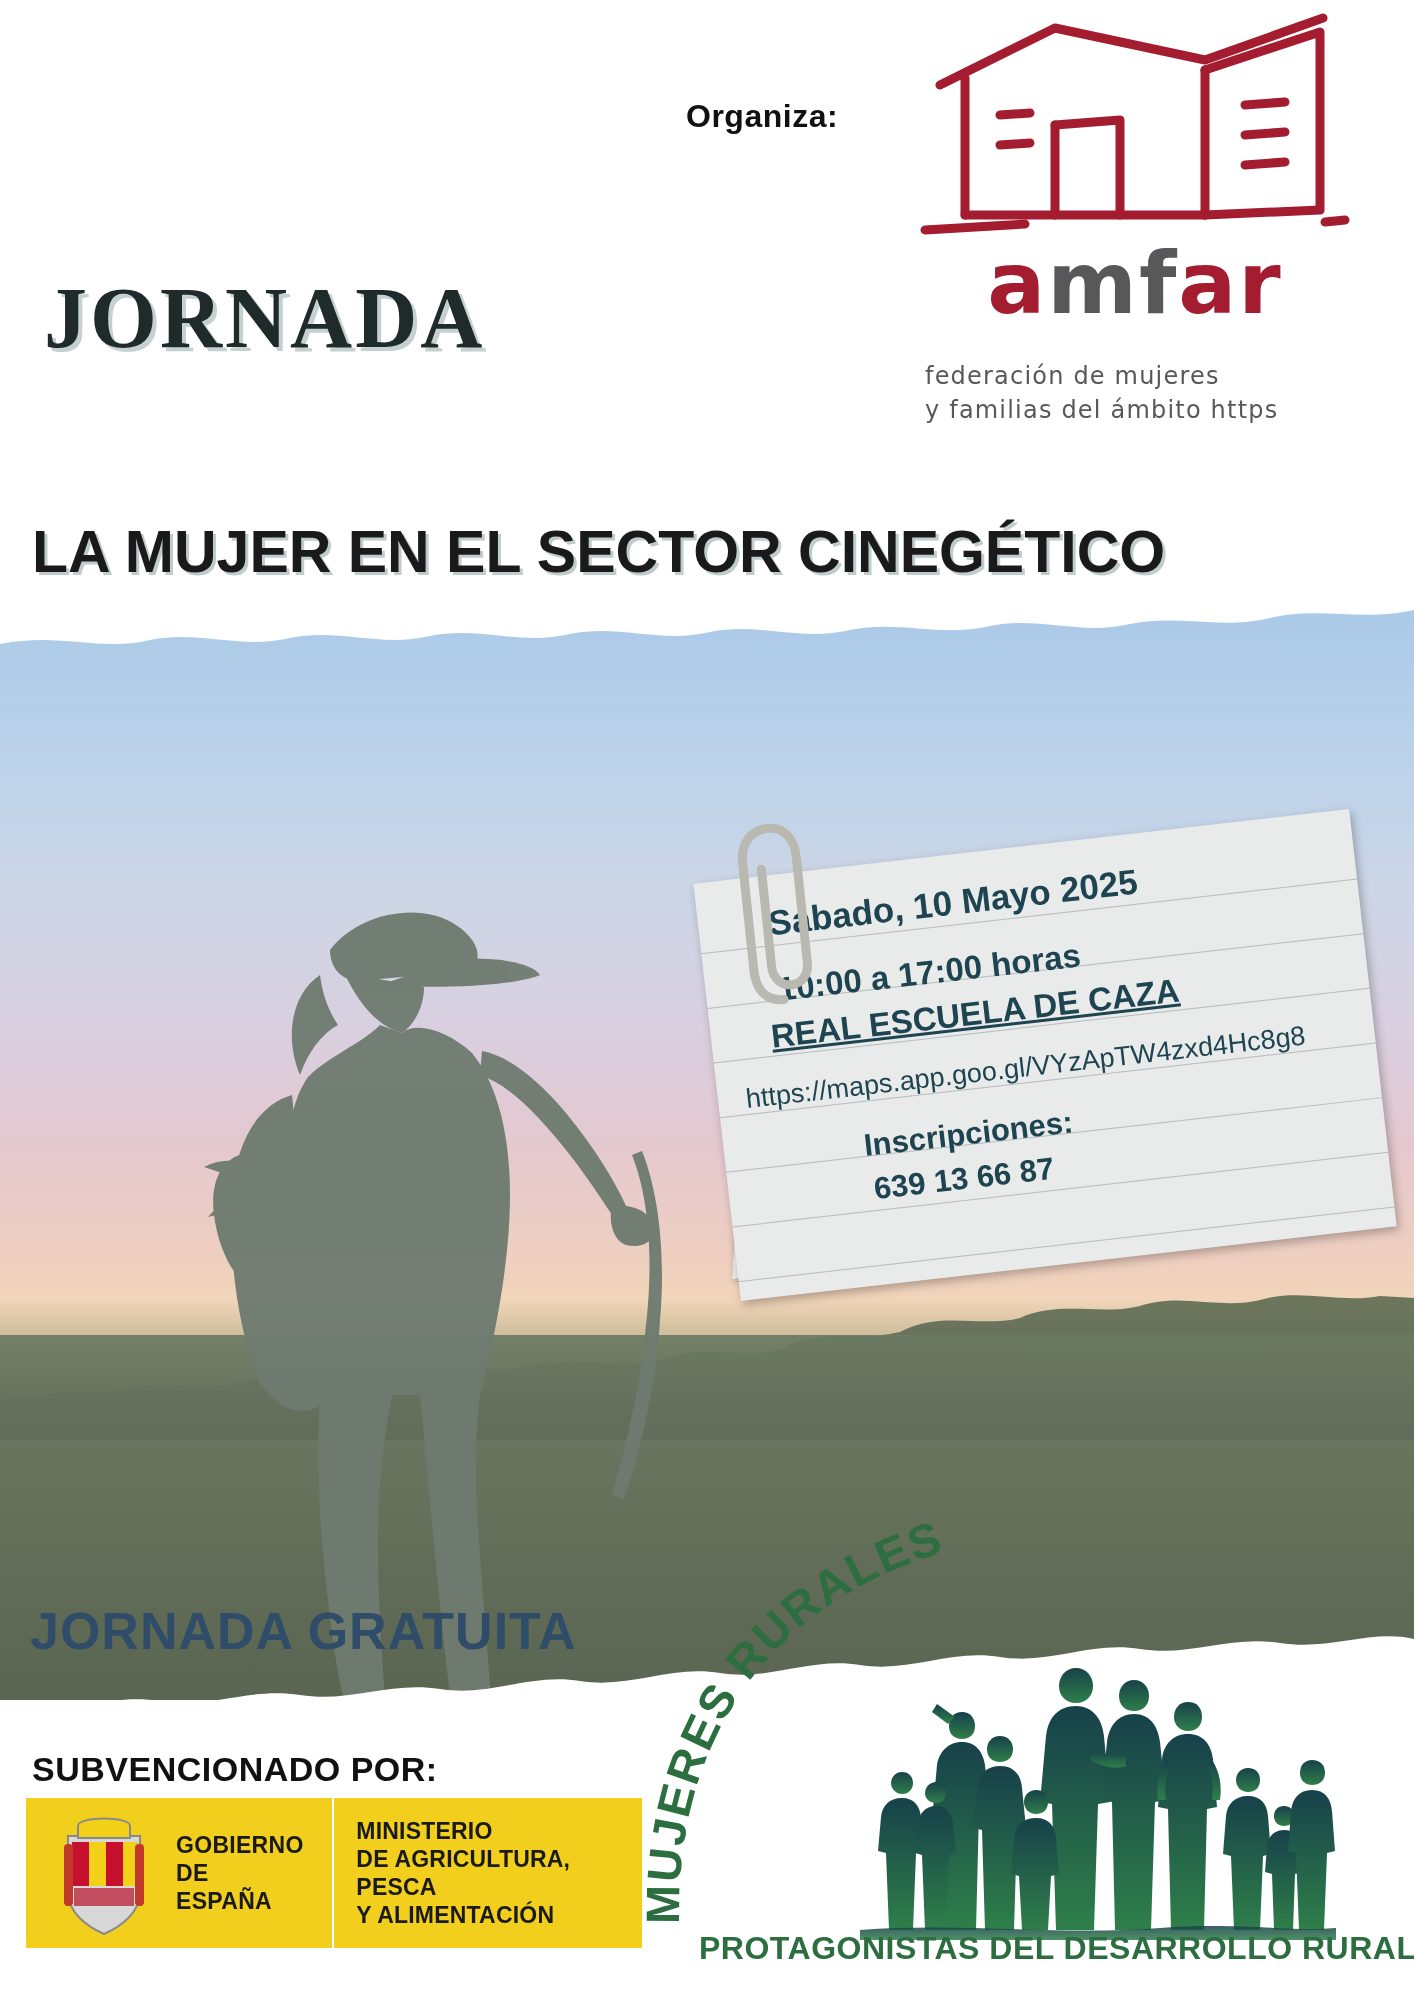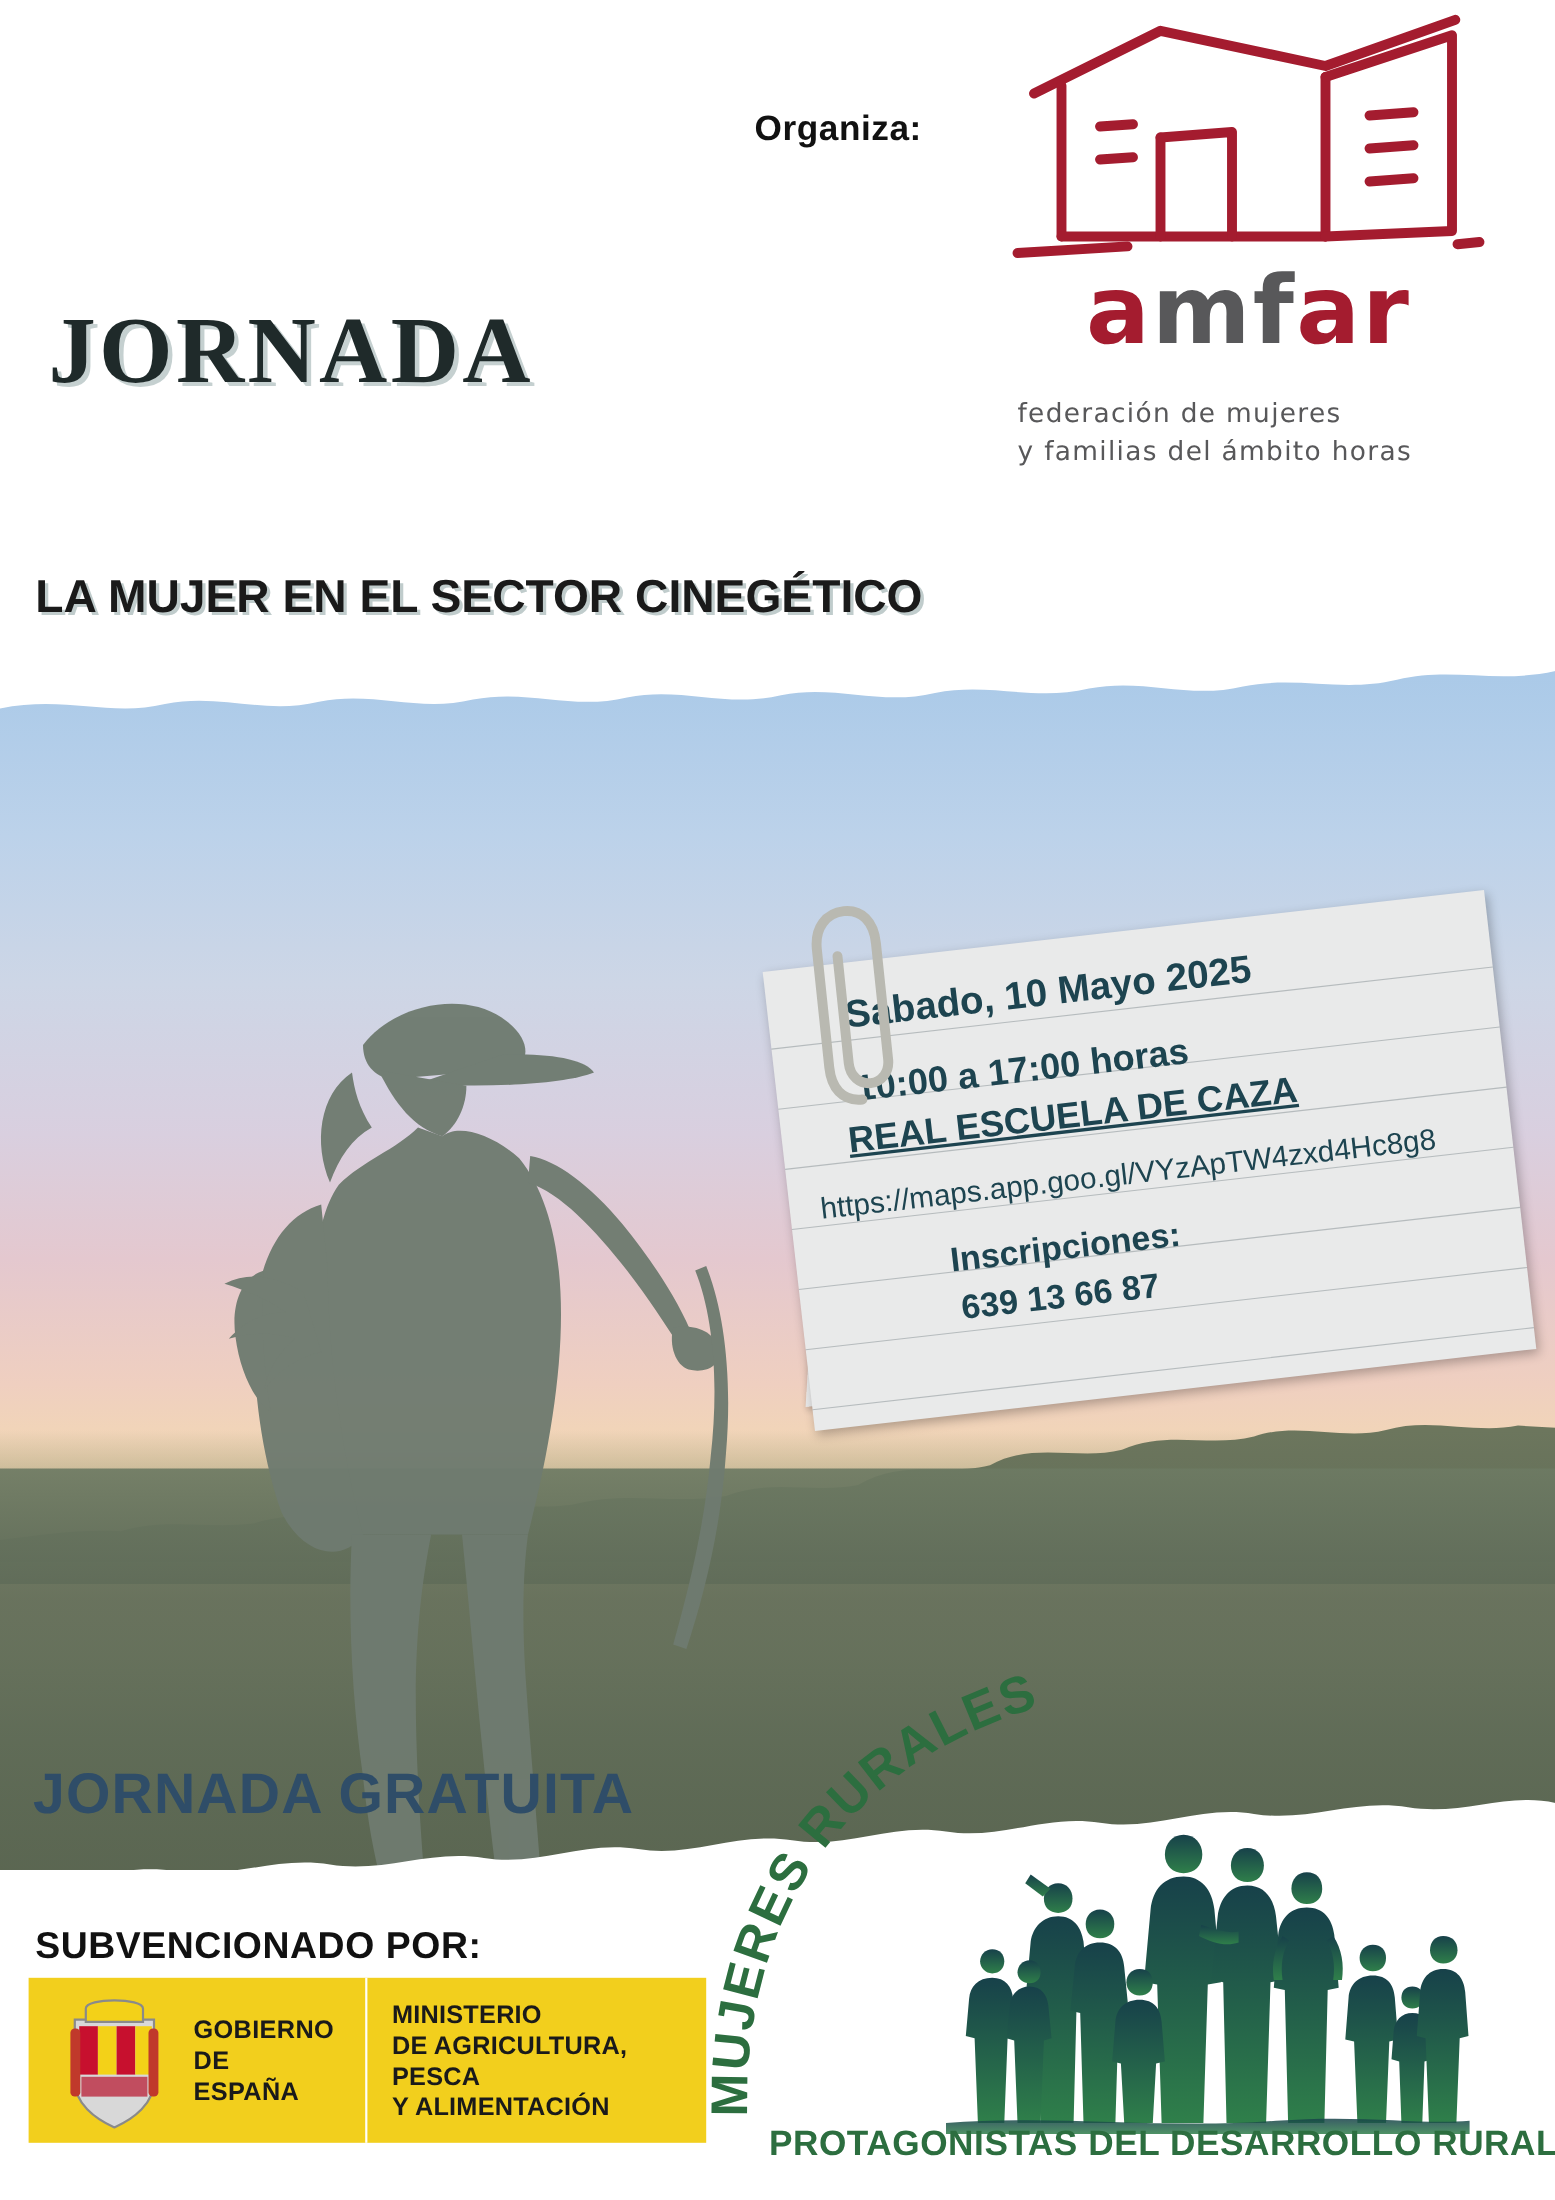--- a/index.html
+++ b/index.html
@@ -88,21 +88,21 @@
     color: #1f2a2a;
     letter-spacing: 3px;
     text-shadow: 4px 4px 0 rgba(150,170,170,0.55);
     text-align: right;
   }
   .title-main {
     position: absolute;
     left: 32px;
     top: 518px;
     font-family: "Liberation Sans", sans-serif;
-    font-size: 42px;
+    font-size: 59px;
     font-weight: bold;
     color: #1a1a1a;
     letter-spacing: 0px;
     text-shadow: 3px 3px 0 rgba(150,170,170,0.6);
     white-space: nowrap;
   }
 
   
   .photo {
     position: absolute;
@@ -356,21 +356,21 @@
         <path d="M95 135 L125 133"></path>
         <path d="M340 95 L380 92"></path>
         <path d="M340 125 L380 122"></path>
         <path d="M340 155 L380 152"></path>
         <path d="M20 220 L120 214"></path>
         <path d="M420 212 L440 210"></path>
       </g>
     </svg>
     <div class="amfar-word"><span class="a">a</span>mf<span class="r">ar</span></div>
     <div class="amfar-sub1">federación de mujeres</div>
-    <div class="amfar-sub2">y familias del ámbito horas</div>
+    <div class="amfar-sub2">y familias del ámbito https</div>
   </div>
 
   <div class="title-jornada">JORNADA</div>
   <div class="title-main">LA MUJER EN EL SECTOR CINEGÉTICO</div>
 
   <div class="photo">
     <div class="sky"></div>
 
     <svg class="horizon-trees" viewBox="0 0 1414 200" preserveAspectRatio="none">
       <path d="M0,200 L0,160 C40,155 70,150 110,152 C150,140 190,150 230,145 C280,130 330,142 380,136

